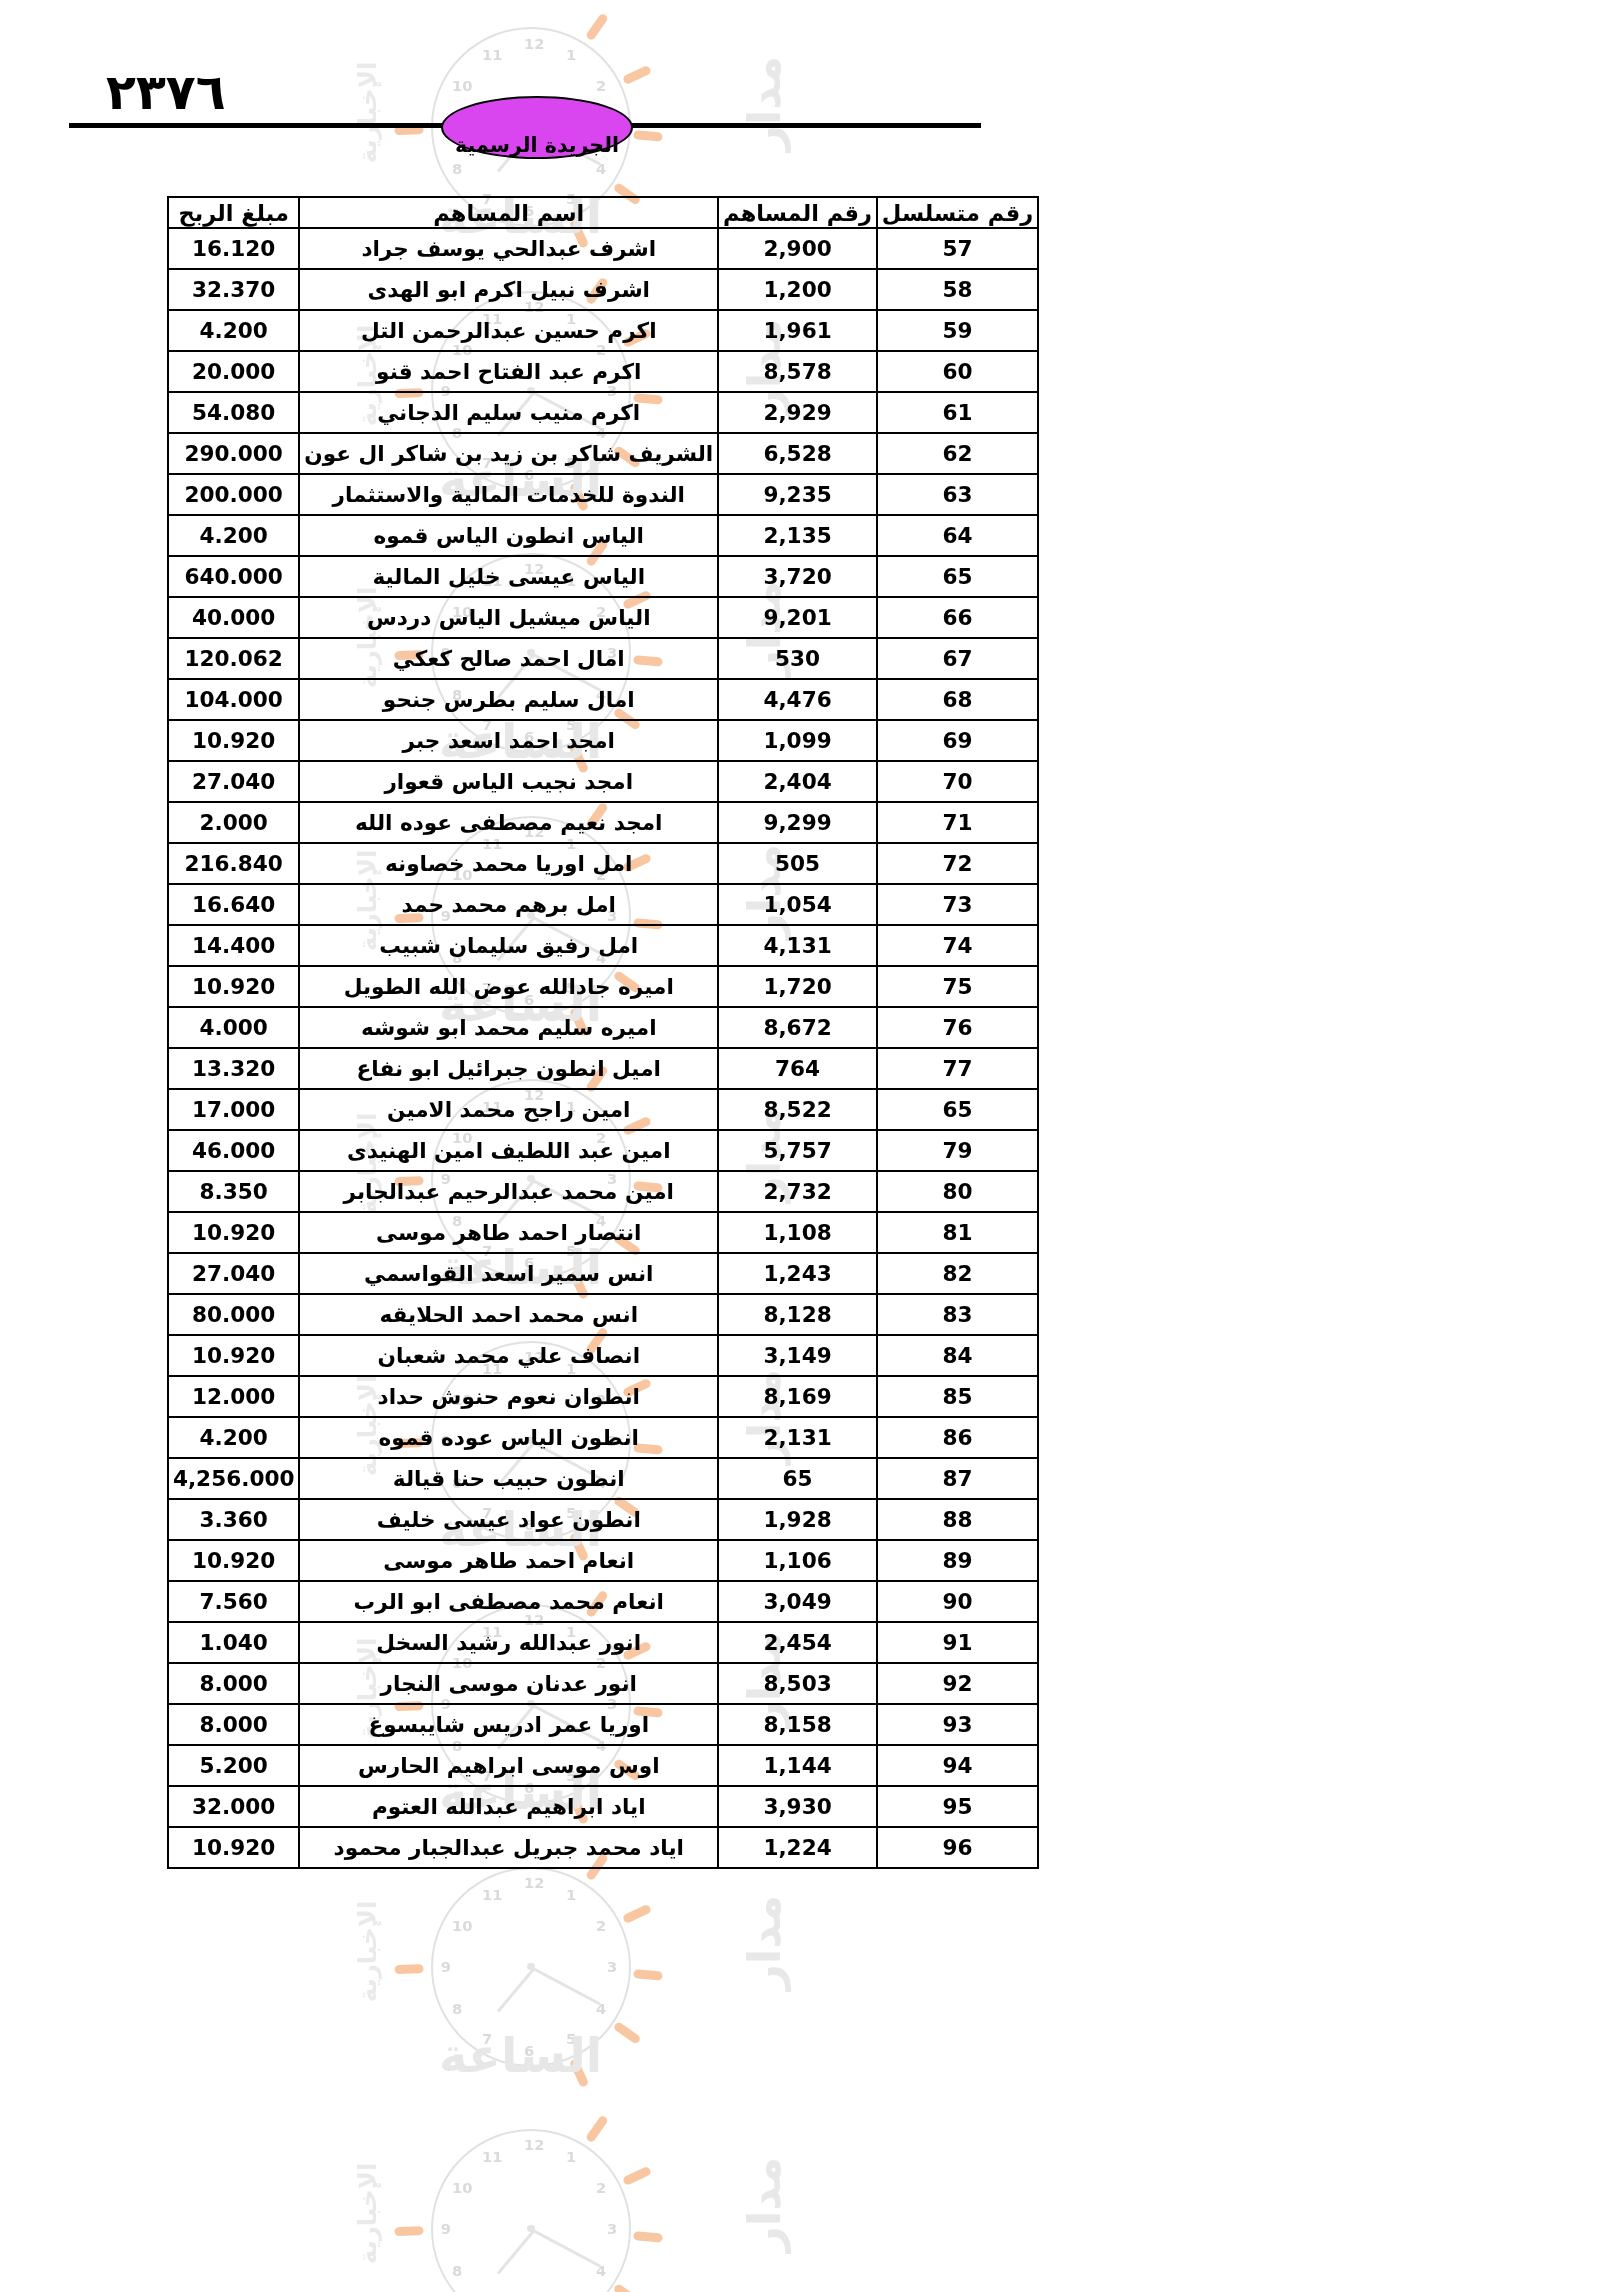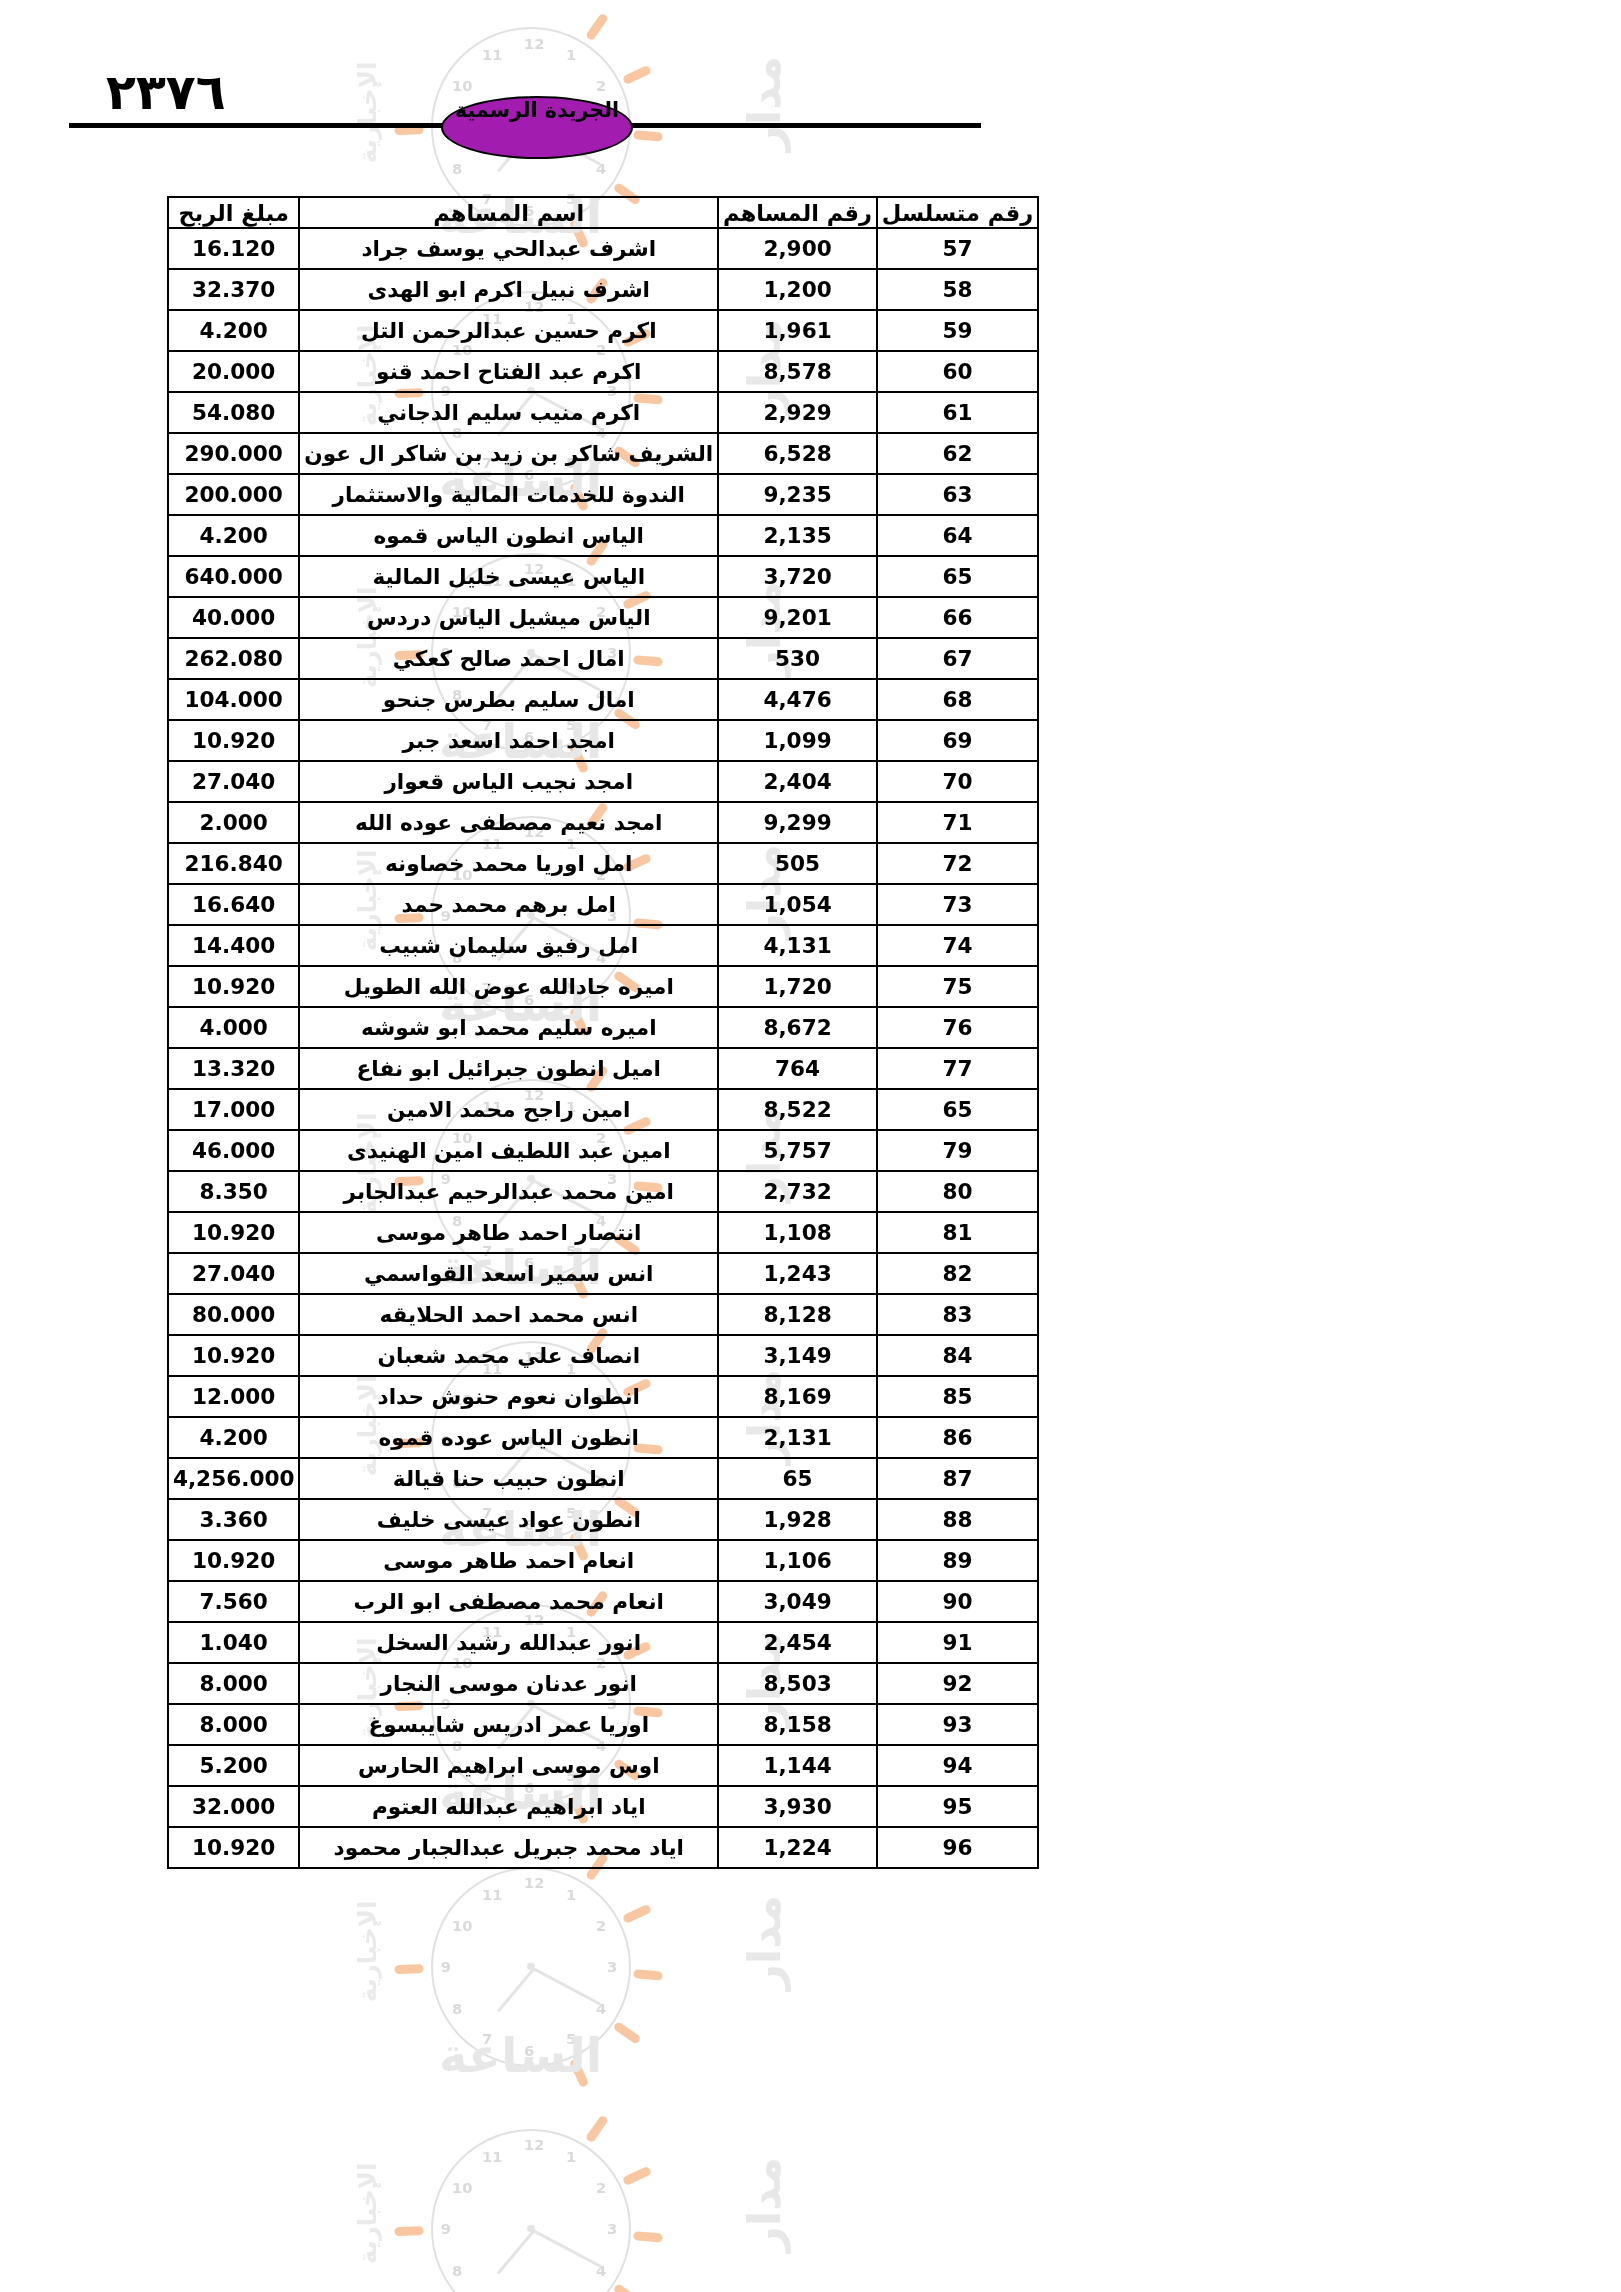--- a/index.html
+++ b/index.html
@@ -112,23 +112,23 @@
     background: #000;
   }
   .header-ellipse {
     position: absolute;
     left: 441px;
     top: 96px;
     width: 188px;
     height: 59px;
     border: 2.9px solid #000;
     border-radius: 50%;
-    background: #a21caf;
+    background: #d946ef;
     display: flex;
-    align-items: flex-start;
+    align-items: flex-end;
     justify-content: center;
   }
   .header-ellipse span {
     font-size: 20.6px;
     font-weight: bold;
     color: #000;
     direction: rtl;
   }
 
   .shareholders-table {
@@ -482,21 +482,21 @@
           <tr>
             <td>66</td>
             <td>9,201</td>
             <td>الياس ميشيل الياس دردس</td>
             <td>40.000</td>
           </tr>
           <tr>
             <td>67</td>
             <td>530</td>
             <td>امال احمد صالح كعكي</td>
-            <td>262.080</td>
+            <td>120.062</td>
           </tr>
           <tr>
             <td>68</td>
             <td>4,476</td>
             <td>امال سليم بطرس جنحو</td>
             <td>104.000</td>
           </tr>
           <tr>
             <td>69</td>
             <td>1,099</td>

